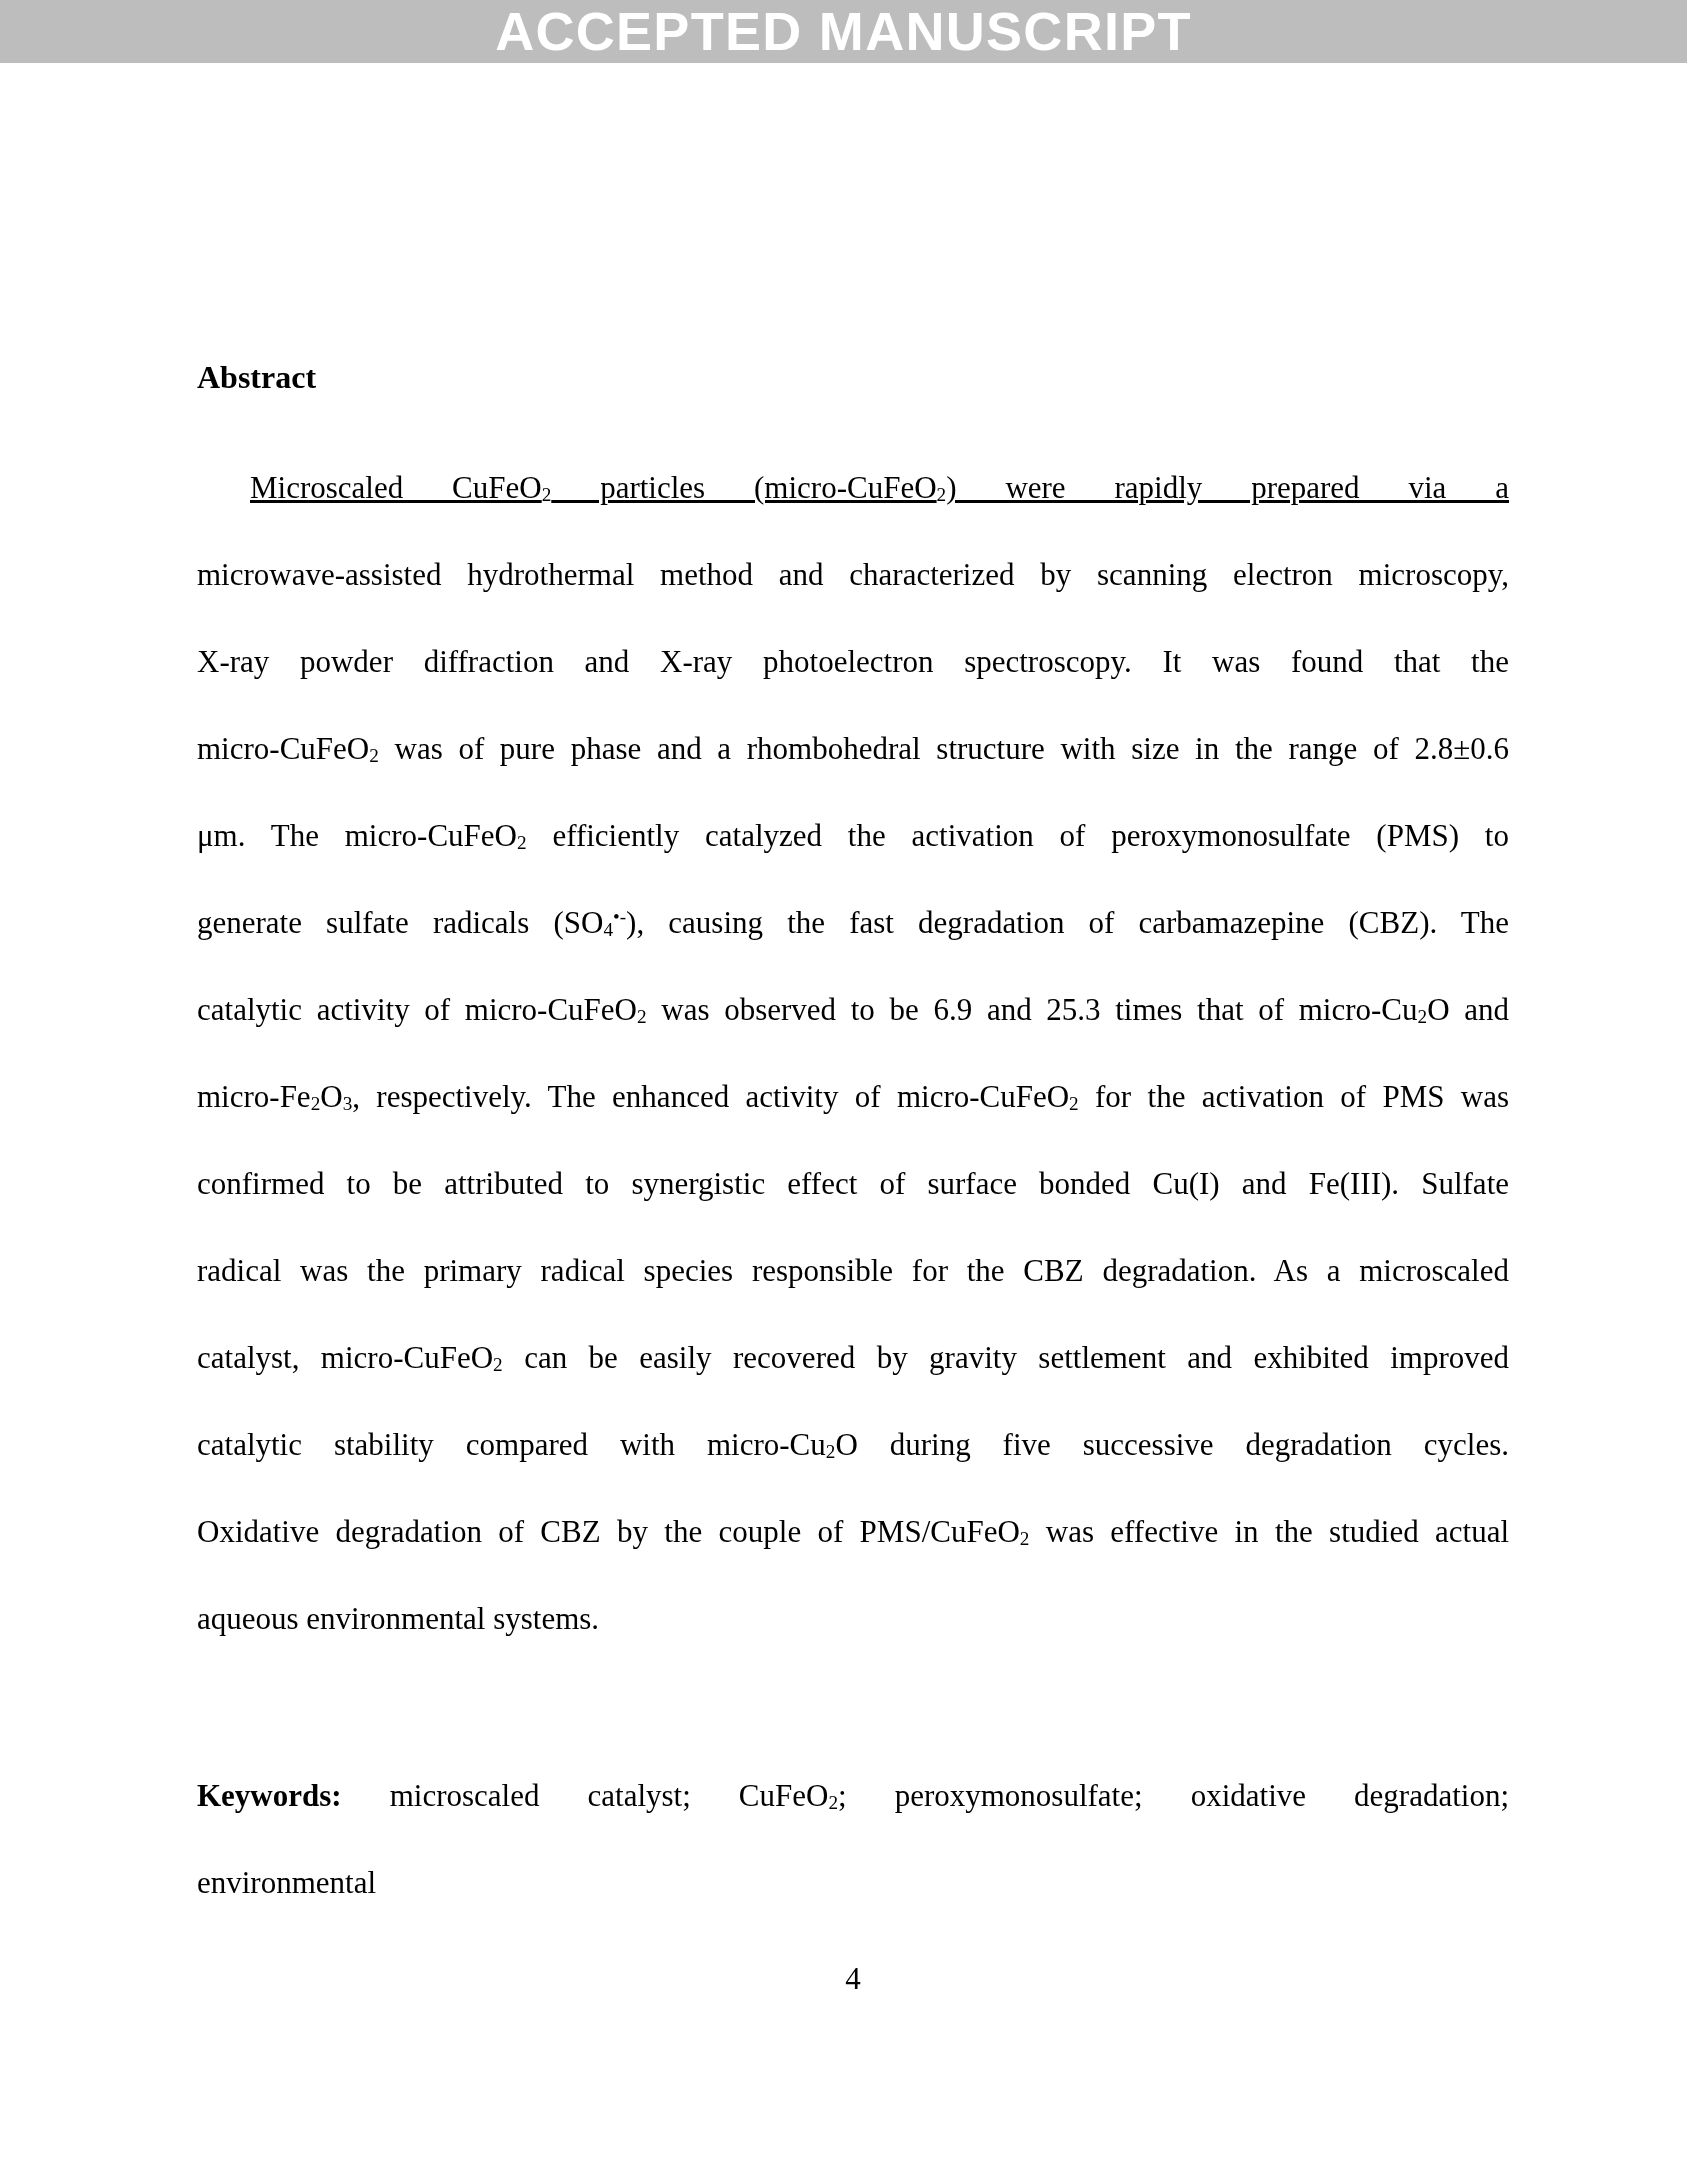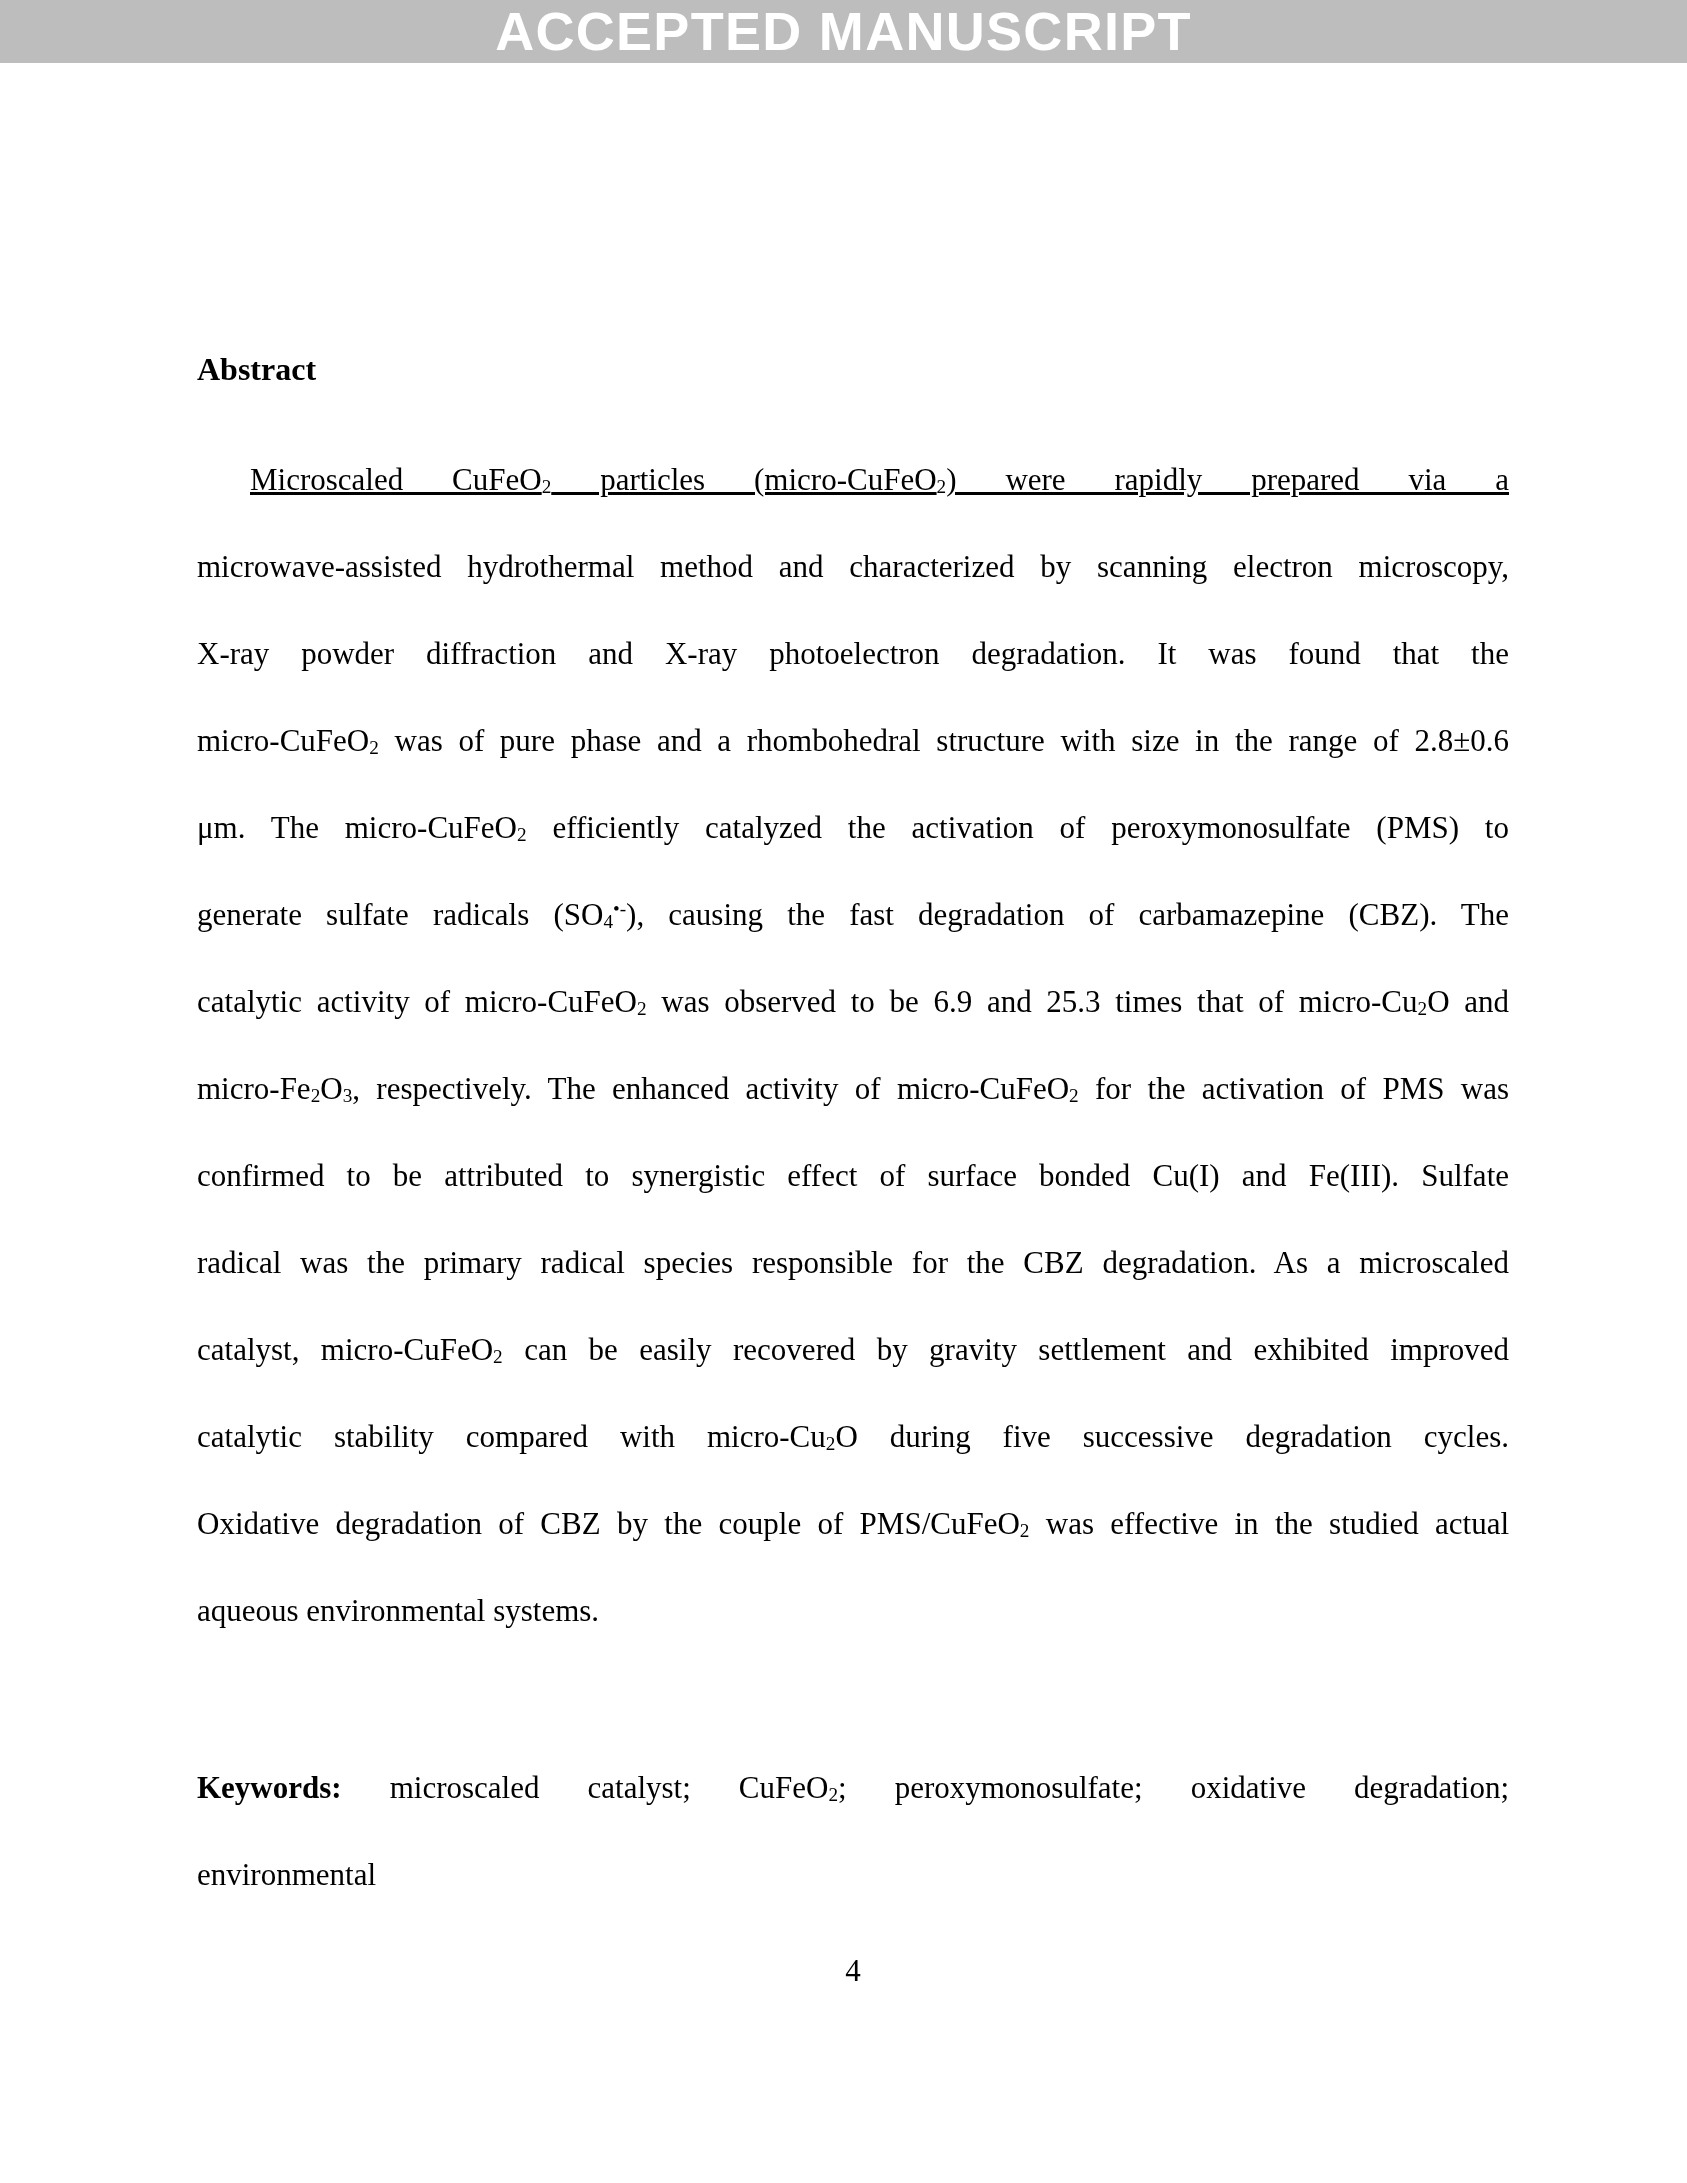--- a/index.html
+++ b/index.html
@@ -25,21 +25,21 @@
   }
   .banner-text {
     font-family: "Liberation Sans", "DejaVu Sans", sans-serif;
     font-weight: bold;
     font-size: 54px;
     letter-spacing: 1.3px;
     color: #ffffff;
     white-space: nowrap;
   }
   .content {
-    padding: 0 178px 0 197px;
+    padding: 8px 178px 0 197px;
   }
   .heading {
     padding-top: 286px;
     font-size: 32px;
     font-weight: bold;
     line-height: 41px;
   }
   .para {
     margin-top: 46px;
     font-size: 31px;
@@ -86,21 +86,21 @@
   <span class="banner-text">ACCEPTED MANUSCRIPT</span>
 </div>
 
 <div class="content">
 
   <div class="heading">Abstract</div>
 
   <div class="para">
       <div class="line just indent">Microscaled CuFeO<sub>2</sub> particles (micro-CuFeO<sub>2</sub>) were rapidly prepared via a</div>
       <div class="line just">microwave-assisted hydrothermal method and characterized by scanning electron microscopy,</div>
-      <div class="line just">X-ray powder diffraction and X-ray photoelectron degradation. It was found that the</div>
+      <div class="line just">X-ray powder diffraction and X-ray photoelectron spectroscopy. It was found that the</div>
       <div class="line just">micro-CuFeO<sub>2</sub> was of pure phase and a rhombohedral structure with size in the range of 2.8±0.6</div>
       <div class="line just">μm. The micro-CuFeO<sub>2</sub> efficiently catalyzed the activation of peroxymonosulfate (PMS) to</div>
       <div class="line just">generate sulfate radicals (SO<sub>4</sub><sup>•-</sup>), causing the fast degradation of carbamazepine (CBZ). The</div>
       <div class="line just">catalytic activity of micro-CuFeO<sub>2</sub> was observed to be 6.9 and 25.3 times that of micro-Cu<sub>2</sub>O and</div>
       <div class="line just">micro-Fe<sub>2</sub>O<sub>3</sub>, respectively. The enhanced activity of micro-CuFeO<sub>2</sub> for the activation of PMS was</div>
       <div class="line just">confirmed to be attributed to synergistic effect of surface bonded Cu(I) and Fe(III). Sulfate</div>
       <div class="line just">radical was the primary radical species responsible for the CBZ degradation. As a microscaled</div>
       <div class="line just">catalyst, micro-CuFeO<sub>2</sub> can be easily recovered by gravity settlement and exhibited improved</div>
       <div class="line just">catalytic stability compared with micro-Cu<sub>2</sub>O during five successive degradation cycles.</div>
       <div class="line just">Oxidative degradation of CBZ by the couple of PMS/CuFeO<sub>2</sub> was effective in the studied actual</div>

